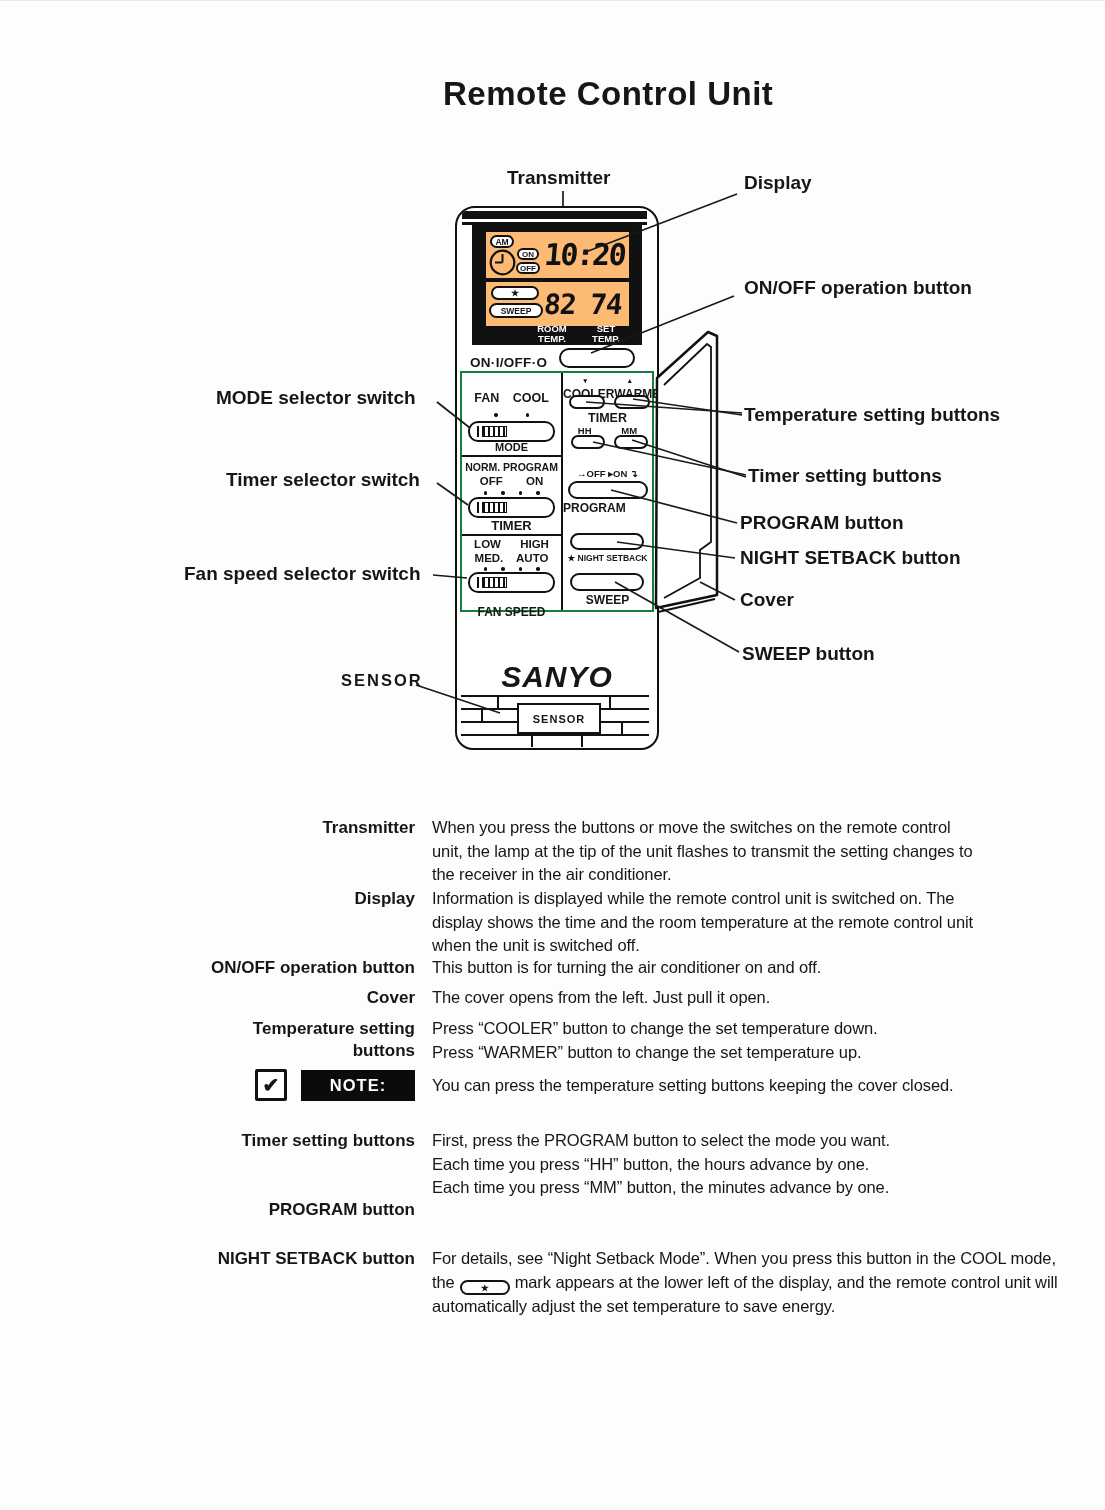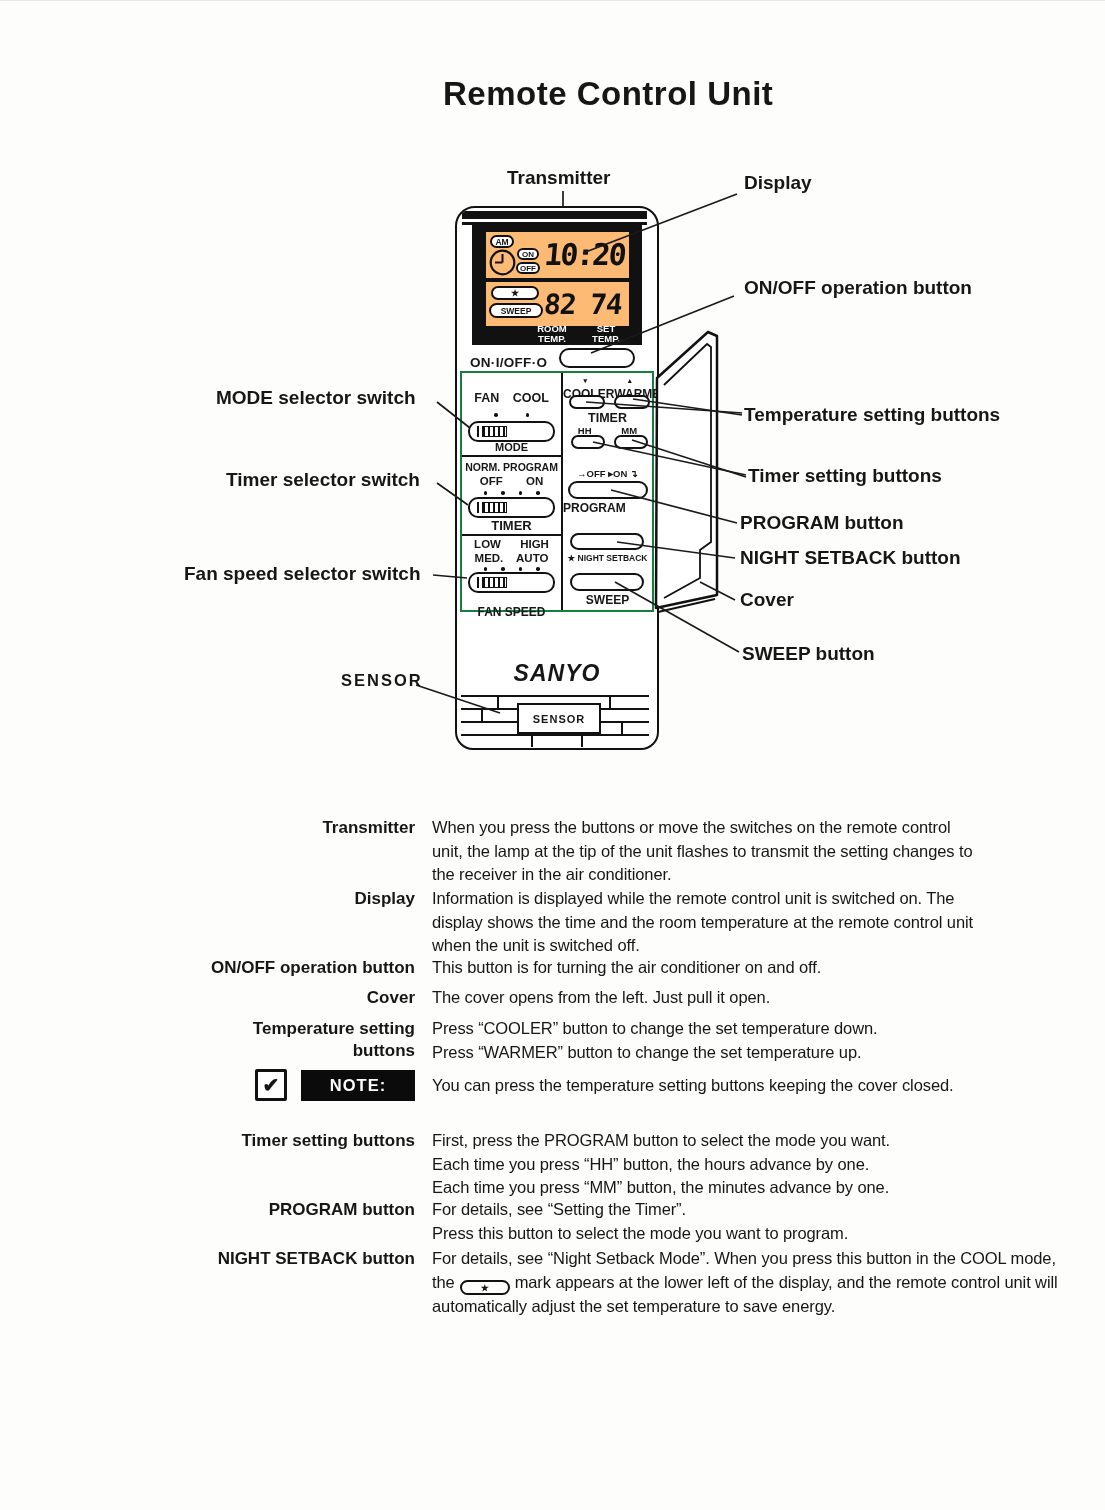--- a/index.html
+++ b/index.html
@@ -35,21 +35,21 @@
   .hdiv{left:0;width:99px;height:2px;background:#111;}
   .swlab{font-weight:bold;text-align:center;width:99px;white-space:nowrap;}
   .dots{display:flex;justify-content:center;width:99px;}
   .dot{width:3.5px;height:3.5px;border-radius:50%;background:#111;}
   .slider{left:6px;width:87px;height:21px;border:2px solid #111;border-radius:10px;background:#fff;box-sizing:border-box;}
   .knob-bar{position:absolute;left:7px;top:3px;bottom:3px;width:2px;background:#111;}
   .knob-hatch{position:absolute;left:12px;top:3px;bottom:3px;width:23px;
       background:repeating-linear-gradient(90deg,#111 0 2px,#fff 2px 5px);border:1px solid #111;}
   .rrow{left:101px;width:89px;display:flex;justify-content:space-around;font-weight:bold;text-align:center;}
   .clockdiag{left:101px;width:89px;text-align:center;font-size:9.5px;line-height:11px;font-weight:bold;white-space:pre-line;}
-  .brand{left:0;top:452px;width:100%;text-align:center;font-size:23px;font-weight:bold;
+  .brand{left:0;top:452px;width:100%;text-align:center;font-size:30px;font-weight:bold;
          font-style:italic;letter-spacing:1px;}
   .grille{left:4px;top:487px;width:188px;height:50px;
       background:repeating-linear-gradient(180deg,#111 0 2.5px,transparent 2.5px 13px);}
   .joint{position:absolute;width:2px;height:11px;background:#111;}
   .sensor-box{left:60px;top:495px;width:80px;height:27px;border:2.5px solid #111;background:#fff;
       display:flex;align-items:center;justify-content:center;font-size:11px;font-weight:bold;letter-spacing:1px;z-index:2;}
   
   #overlay{position:absolute;left:0;top:0;z-index:5;pointer-events:none;}
   
   .drow{position:absolute;left:60px;width:1012px;display:flex;align-items:flex-start;}
@@ -278,22 +278,20 @@
     <div class="dbody" style="padding-top:5px">You can press the temperature setting buttons keeping the cover closed.</div>
   </div>
   <div class="drow" style="top:1128px">
     <div class="dterm">Timer setting buttons</div>
     <div class="dbody">First, press the PROGRAM button to select the mode you want.
 Each time you press “HH” button, the hours advance by one.
 Each time you press “MM” button, the minutes advance by one.</div>
   </div>
   <div class="drow" style="top:1197px">
     <div class="dterm">PROGRAM button</div>
-    <div class="dbody">For details, see “Setting the Timer”.
-Press this button to select the mode you want to program.</div>
   </div>
   <div class="drow" style="top:1246px">
     <div class="dterm">NIGHT SETBACK button</div>
     <div class="dbody-flow">
       <span>For details, see “Night Setback Mode”. When you press this button in the COOL mode, the</span><span class="star-pill">★</span><span>mark appears at the lower left of the display, and the remote control unit will automatically adjust the set temperature to save energy.</span>
     </div>
   </div>
 
 </div>
 

